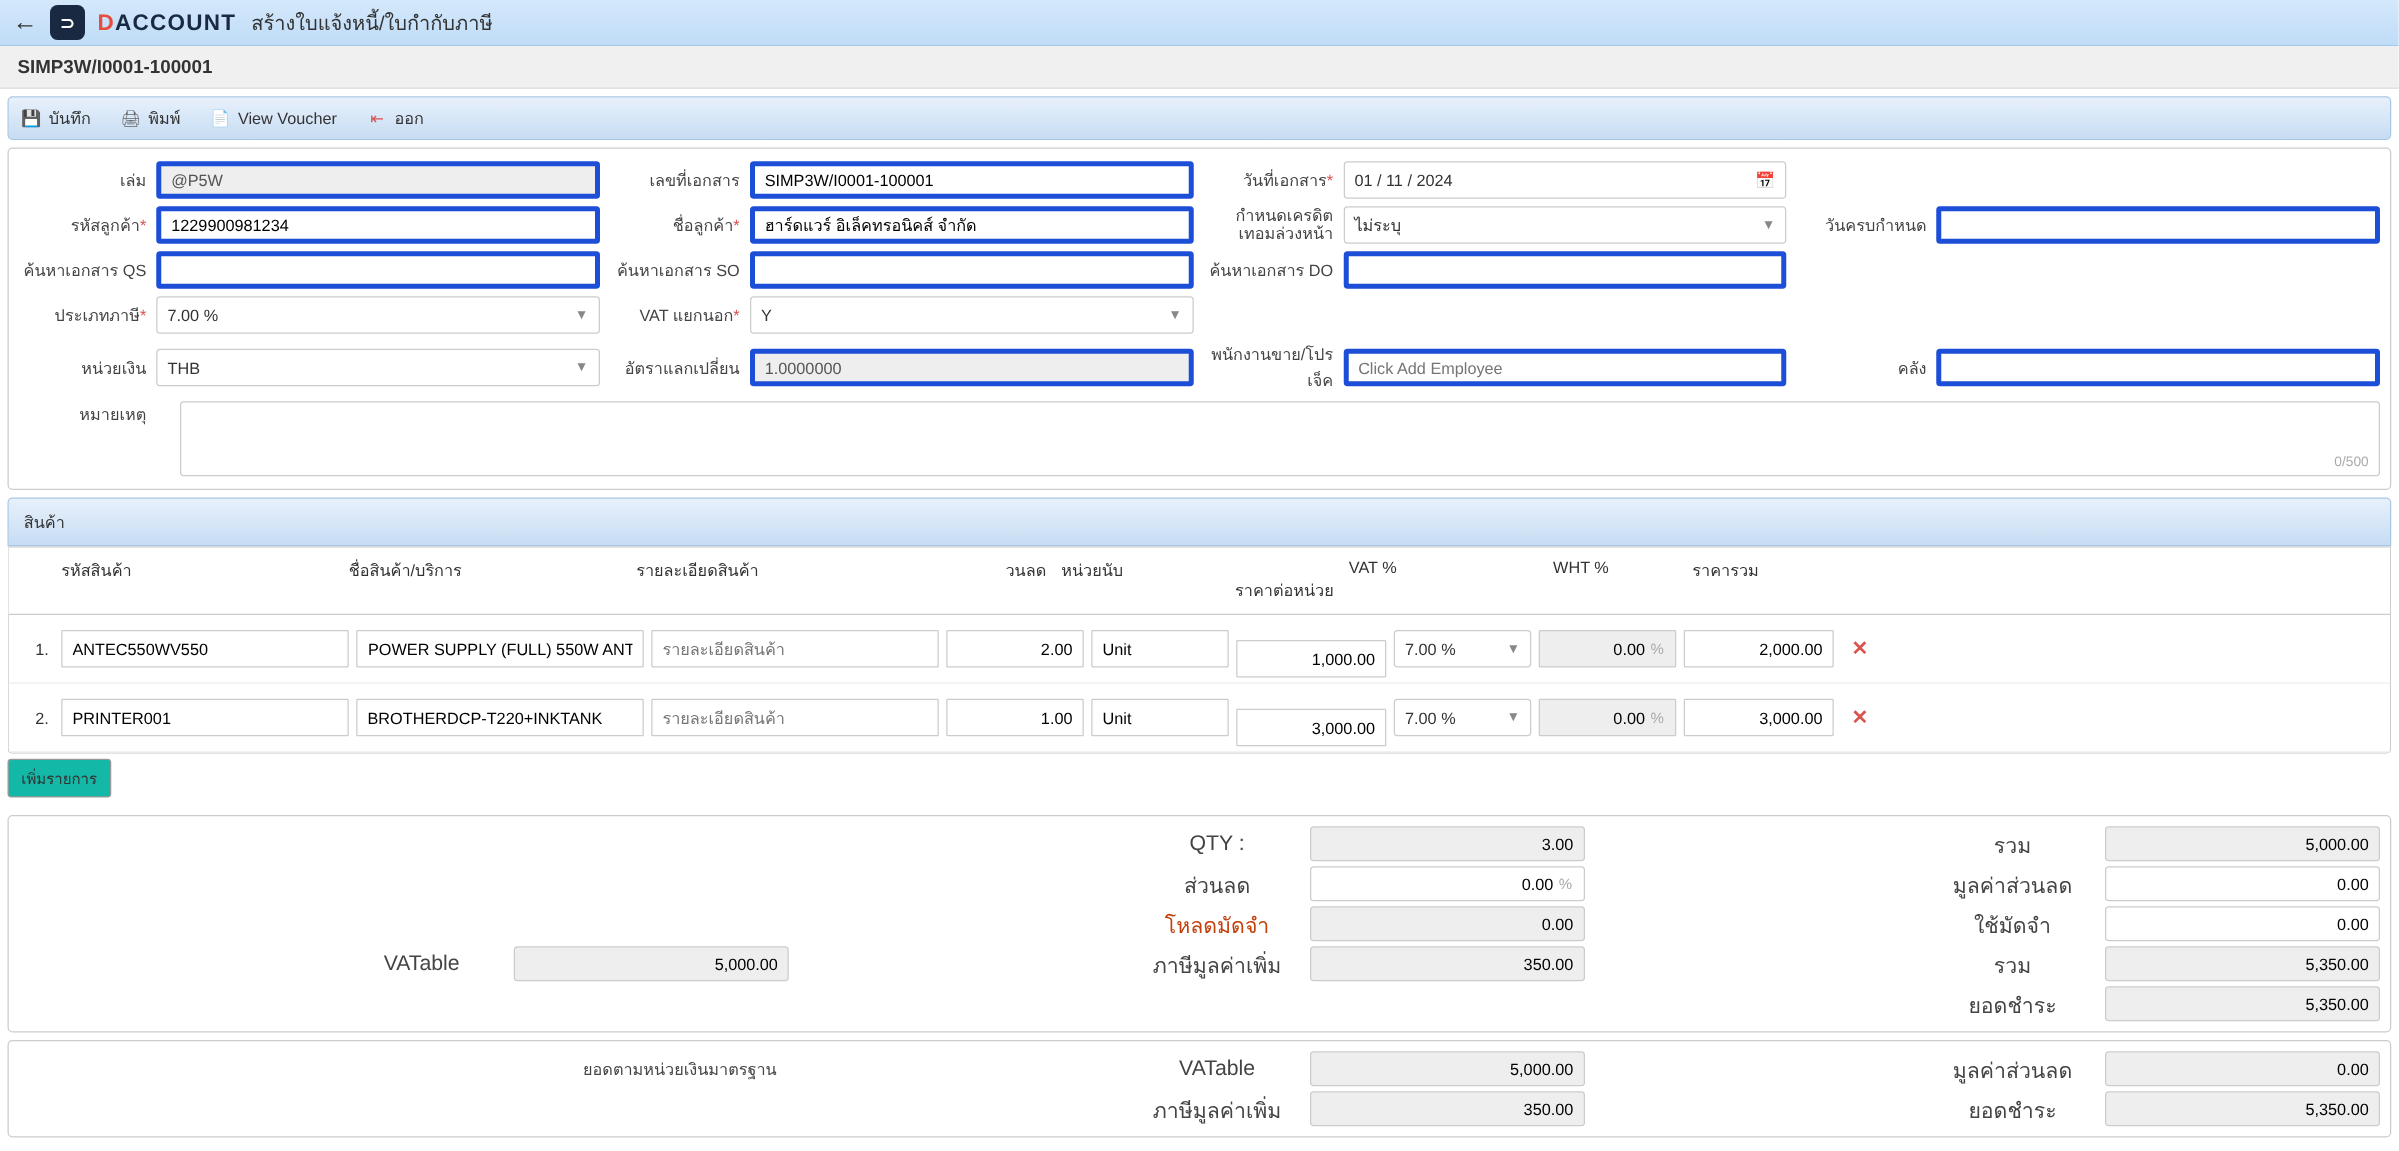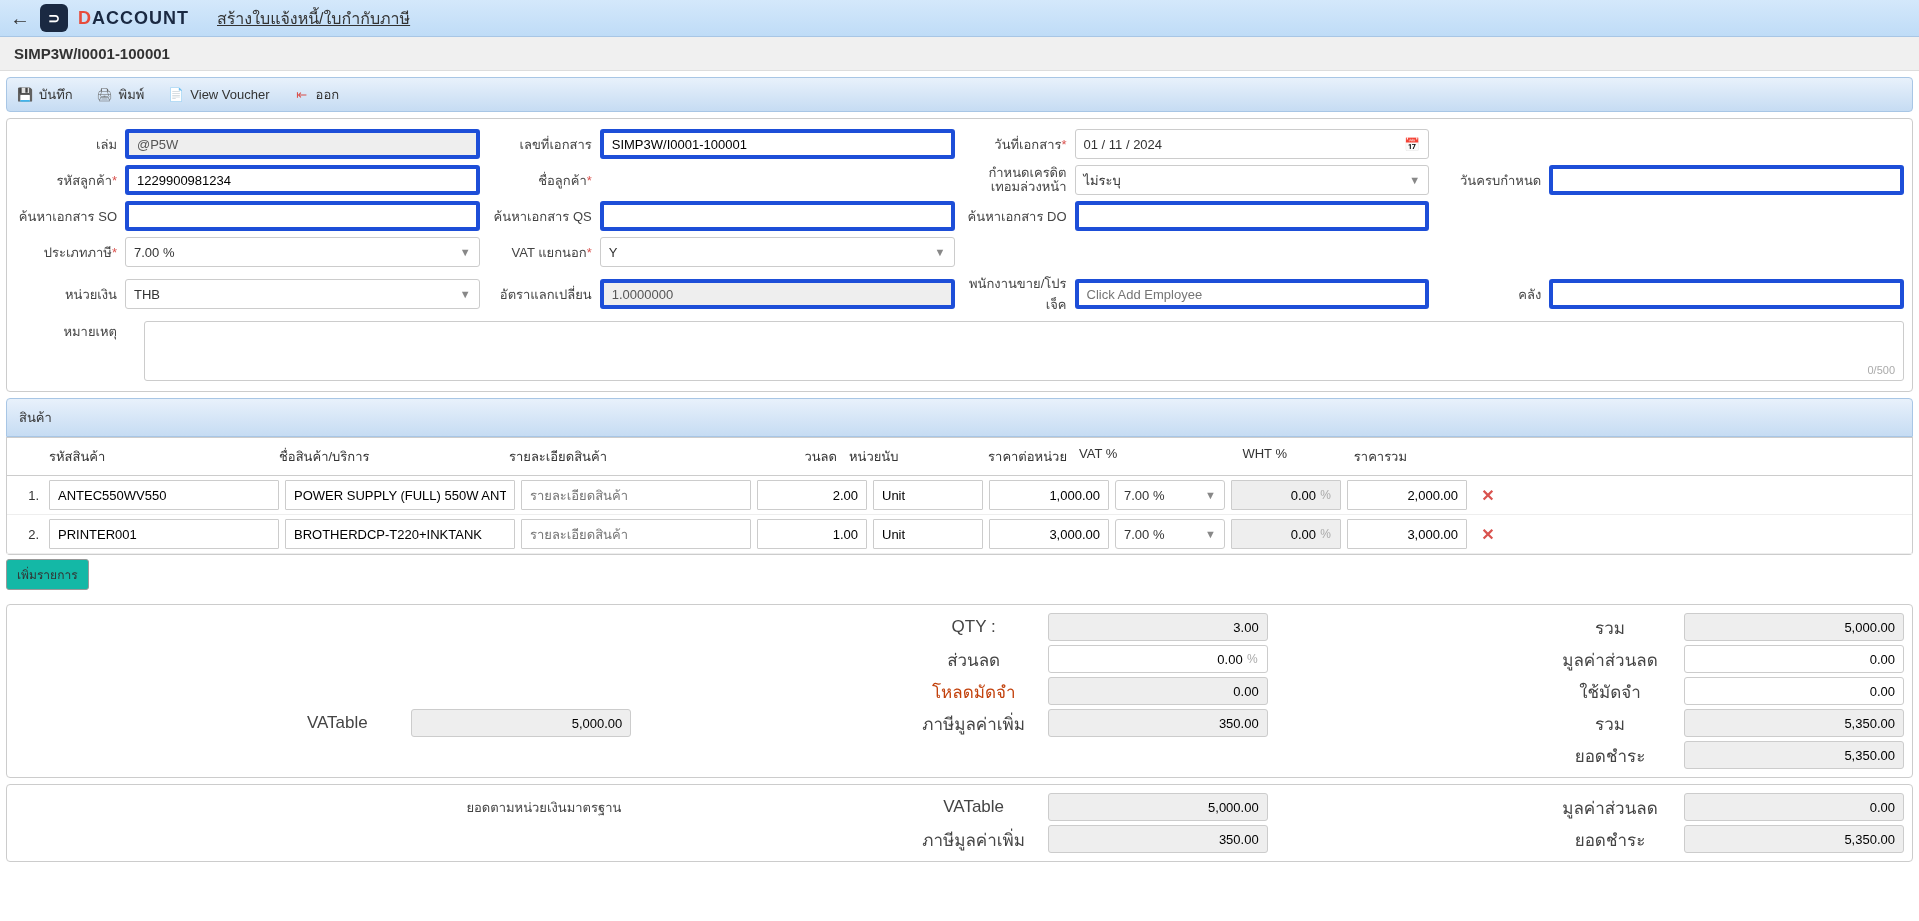--- a/index.html
+++ b/index.html
@@ -3,21 +3,21 @@
 <meta charset="utf-8">
 <style>
 * { box-sizing: border-box; margin: 0; padding: 0; }
 body { font-family: Arial, sans-serif; font-size: 13px; color: #333; background: #fff; }
 .topbar { background: linear-gradient(#d4e8fb, #bfdcf7); padding: 4px 10px; display: flex; align-items: center; gap: 10px; border-bottom: 1px solid #a8c6e5; }
 .back-arrow { font-size: 20px; cursor: pointer; color: #333; }
 .logo-box { width: 28px; height: 28px; background: #1a2942; border-radius: 6px; display: flex; align-items: center; justify-content: center; color: #fff; font-weight: bold; font-size: 14px; }
 .brand { font-size: 18px; font-weight: bold; letter-spacing: 1px; }
 .brand-d { color: #e74c3c; }
 .brand-rest { color: #1a2942; }
-.page-title-th { font-size: 16px; margin-left: 18px; color: #333; text-decoration: underline; }
+.page-title-th { font-size: 16px; margin-left: 2px; color: #333; }
 .subheader { background: #f0f0f0; padding: 8px 14px; font-weight: bold; font-size: 15px; color: #333; border-bottom: 1px solid #ddd; }
 .toolbar { background: linear-gradient(#e8f1fb, #c6dcf3); border: 1px solid #a8c6e5; border-radius: 4px; margin: 6px; padding: 6px 10px; display: flex; gap: 24px; align-items: center; }
 .tool-btn { display: flex; align-items: center; gap: 6px; cursor: pointer; font-size: 13px; color: #333; }
 .tool-icon { width: 16px; height: 16px; display: flex; align-items: center; justify-content: center; }
 .icon-blue { color: #3778c4; }
 .icon-red { color: #d9534f; }
 .icon-gray { color: #666; }
 .form-panel { border: 1px solid #ccc; border-radius: 4px; margin: 0 6px 6px; padding: 10px 8px; }
 .form-grid { display: grid; grid-template-columns: repeat(4, 1fr); gap: 6px 10px; }
 .form-row { display: flex; align-items: center; }
@@ -35,21 +35,21 @@
 .section-header { background: linear-gradient(#e8f1fb, #c6dcf3); border: 1px solid #a8c6e5; border-radius: 4px 4px 0 0; margin: 6px 6px 0; padding: 8px 12px; font-size: 13px; color: #333; }
 .grid-frame { border: 1px solid #ccc; border-top: none; margin: 0 6px; border-radius: 0 0 4px 4px; }
 .grid-head { display: flex; background: #fff; border-bottom: 1px solid #ccc; border-top: 1px solid #ccc; padding: 8px 6px; font-size: 13px; font-weight: normal; color: #333; }
 .grid-row { display: flex; padding: 4px 6px; align-items: center; gap: 6px; border-bottom: 1px solid #eee; }
 .c-num { width: 30px; text-align: right; padding-right: 4px; }
 .c-code { width: 230px; }
 .c-name { width: 230px; }
 .c-detail { width: 230px; }
 .c-qty { width: 110px; text-align: right; }
 .c-unit { width: 110px; }
-.c-price { width: 120px; text-align: right; }
+.c-price { width: 120px; text-align: right; margin-top: 16px; }
 .c-vat { width: 110px; }
 .c-wht { width: 110px; text-align: right; }
 .c-total { width: 120px; text-align: right; }
 .c-del { width: 30px; text-align: center; }
 .cell-input { width: 100%; height: 30px; border: 1px solid #ccc; border-radius: 1px; padding: 4px 8px; font-size: 13px; }
 .cell-input.ro { background: #eee; }
 .cell-input.right { text-align: right; }
 .placeholder { color: #aaa; }
 .del-x { color: #d9534f; cursor: pointer; font-size: 16px; font-weight: bold; }
 .add-row-btn { margin: 4px 6px 8px; padding: 5px 10px; border: 1px solid #999; background: #14b8a6; border-radius: 3px; font-size: 12px; cursor: pointer; display: inline-block; }
@@ -122,39 +122,40 @@
       </div>
     </div>
     <div class="form-row"></div>
 
     <div class="form-row">
       <span class="form-label req">รหัสลูกค้า</span>
       <input class="form-input" value="1229900981234" style="">
     </div>
     <div class="form-row">
       <span class="form-label req">ชื่อลูกค้า</span>
+      <input class="form-input" value="ฮาร์ดแวร์ อิเล็คทรอนิคส์ จำกัด" style="">
     </div>
     <div class="form-row">
       <span class="form-label" style="line-height:1.1;">กำหนดเครดิตเทอมล่วงหน้า</span>
       <div class="form-select">
         <span>ไม่ระบุ</span>
         <span class="chev">▼</span>
       </div>
     </div>
     <div class="form-row">
       <span class="form-label">วันครบกำหนด</span>
       <input class="form-input" style="">
     </div>
 
     <div class="form-row">
+      <span class="form-label">ค้นหาเอกสาร QS</span>
+      <input class="form-input" style="">
+    </div>
+    <div class="form-row">
       <span class="form-label">ค้นหาเอกสาร SO</span>
-      <input class="form-input" style="">
-    </div>
-    <div class="form-row">
-      <span class="form-label">ค้นหาเอกสาร QS</span>
       <input class="form-input" style="">
     </div>
     <div class="form-row">
       <span class="form-label">ค้นหาเอกสาร DO</span>
       <input class="form-input" style="">
     </div>
     <div class="form-row"></div>
 
     <div class="form-row">
       <span class="form-label req">ประเภทภาษี</span>

